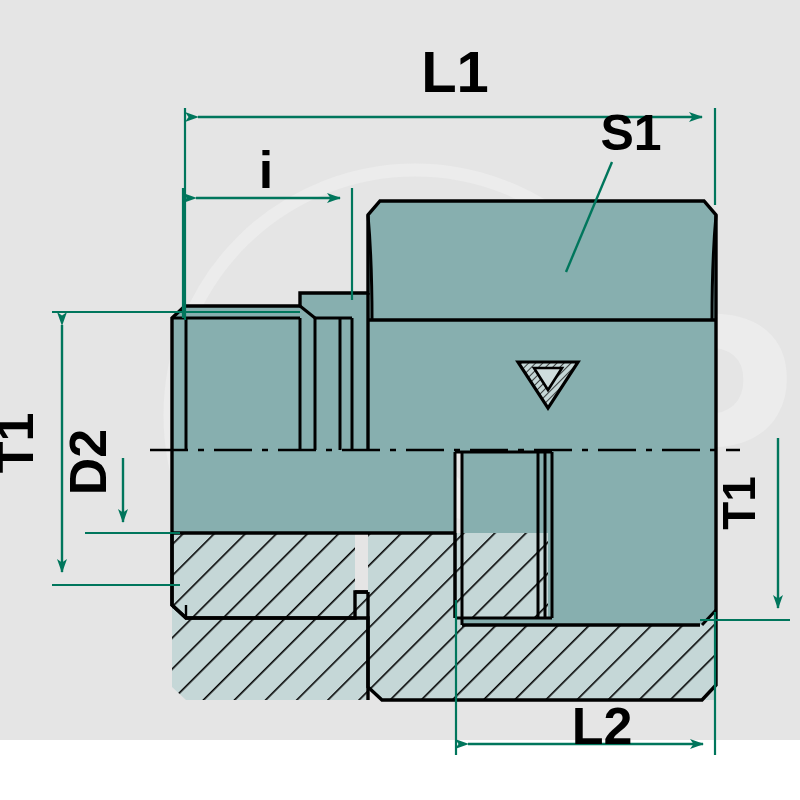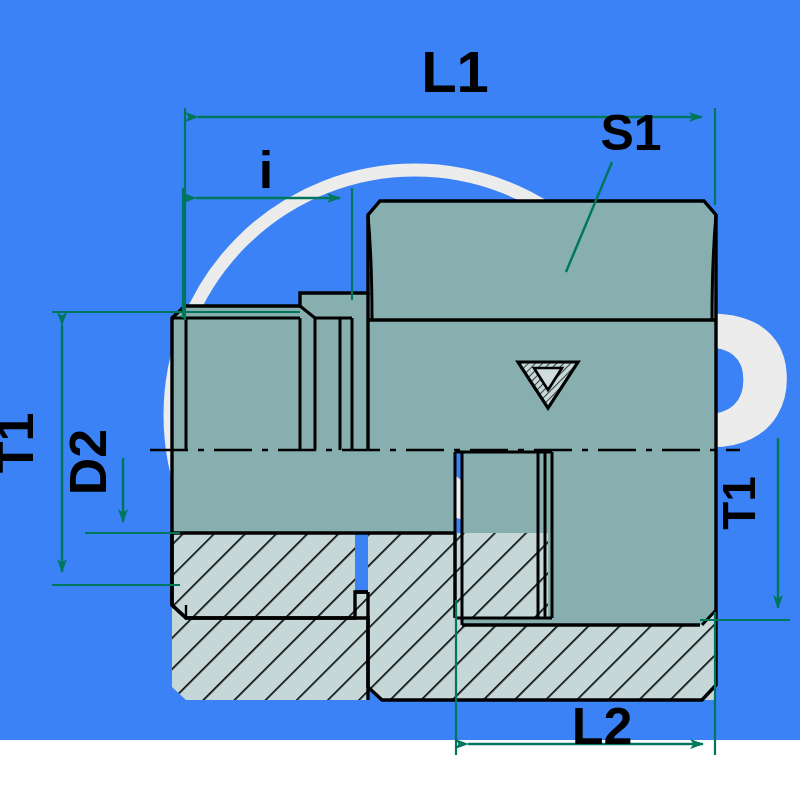--- a/index.html
+++ b/index.html
@@ -11,21 +11,21 @@
   body {
     width: 800px;
     height: 800px;
     overflow: hidden;
     font-family: "Liberation Sans", sans-serif;
   }
   #drawing-root {
     position: relative;
     width: 800px;
     height: 740px;
-    background: #3b82f6;
+    background: #e5e5e5;
   }
   svg#tech-drawing {
     display: block;
     width: 800px;
     height: 800px;
   }
   .dim-label {
     font-family: "Liberation Sans", sans-serif;
     font-weight: bold;
     fill: #000000;

